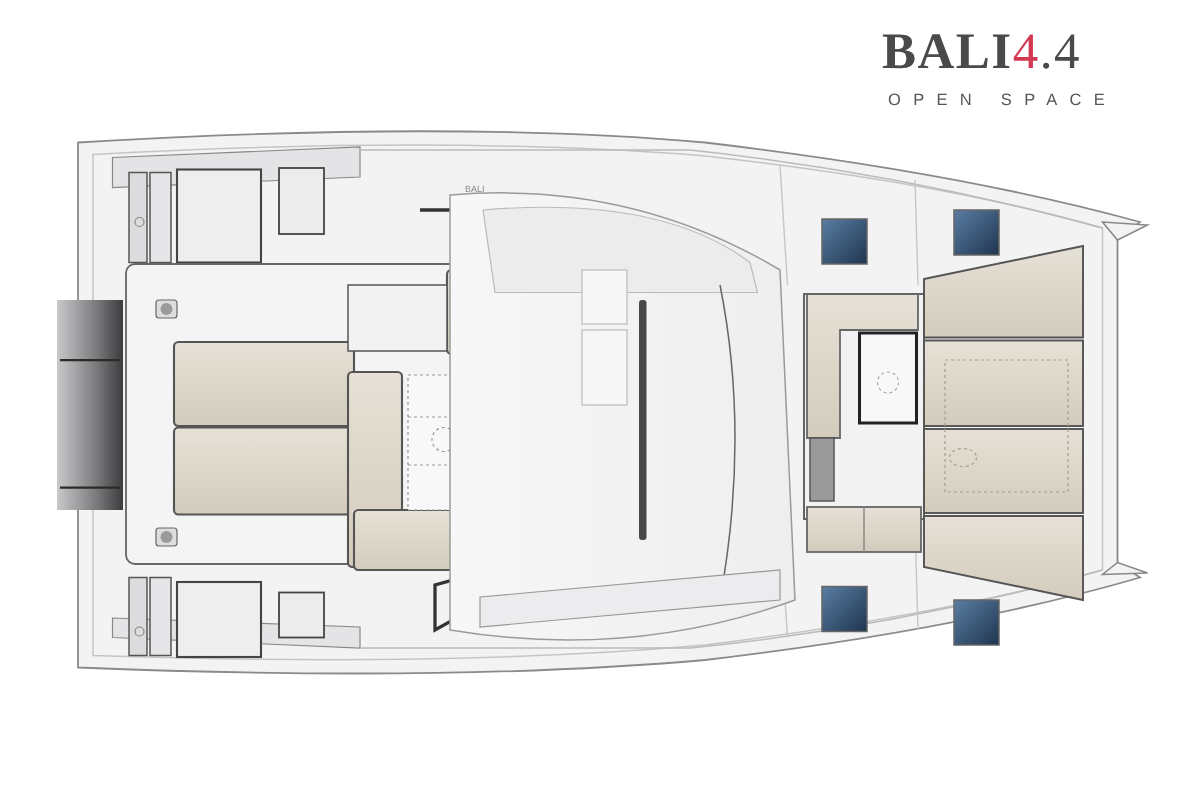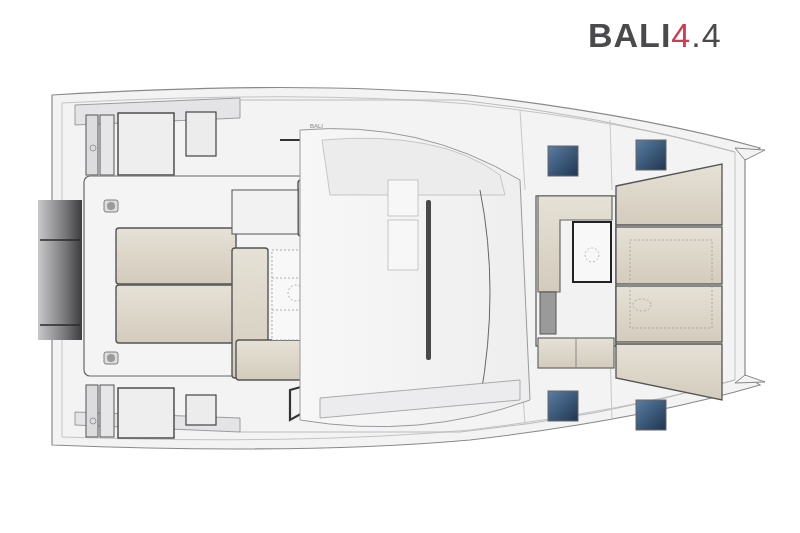--- a/index.html
+++ b/index.html
@@ -1,31 +1,32 @@
 <!DOCTYPE html>
 <html><head>
 <meta charset="utf-8">
 <style>
   html,body{margin:0;padding:0;background:#ffffff;}
   body{width:800px;height:533px;position:relative;overflow:hidden;font-family:"Liberation Sans",sans-serif;}
   .logo{position:absolute;left:588px;top:18px;width:200px;height:60px;}
-  .logo-main{position:absolute;left:0;top:0;font-family:Liberation Sans, sans-serif;font-size:34px;letter-spacing:1px;line-height:34px;white-space:nowrap;}
+  .logo-main{position:absolute;left:0;top:0;font-family:Liberation Serif, serif;font-size:34px;letter-spacing:1px;line-height:34px;white-space:nowrap;}
   .logo-brand{color:#4a4a4c;font-weight:bold;}
   .logo-num1{color:#d23a54;font-weight:normal;}
   .logo-num2{color:#4a4a4c;font-weight:normal;}
   .logo-sub{position:absolute;left:4px;top:43px;font-size:11px;letter-spacing:8.2px;color:#555558;white-space:nowrap;}
   svg.plan{position:absolute;left:0;top:0;}
 </style>
 </head>
 <body>
 
 <div class="logo">
   <div class="logo-main">
     <span class="logo-brand">BALI</span><span class="logo-num1">4</span><span class="logo-num2">.</span><span class="logo-num2">4</span>
   </div>
+  <div class="logo-sub">OPEN SPACE</div>
 </div>
 
 <svg class="plan" width="800" height="533" viewBox="0 0 800 533">
   <defs>
     <linearGradient id="sternGrad" x1="0" x2="1" y1="0" y2="0">
       <stop offset="0" stop-color="#c9c9cb"></stop>
       <stop offset="0.6" stop-color="#7a7a7c"></stop>
       <stop offset="1" stop-color="#3c3c3e"></stop>
     </linearGradient>
     <linearGradient id="hatchGrad" x1="0" x2="1" y1="0" y2="1">

